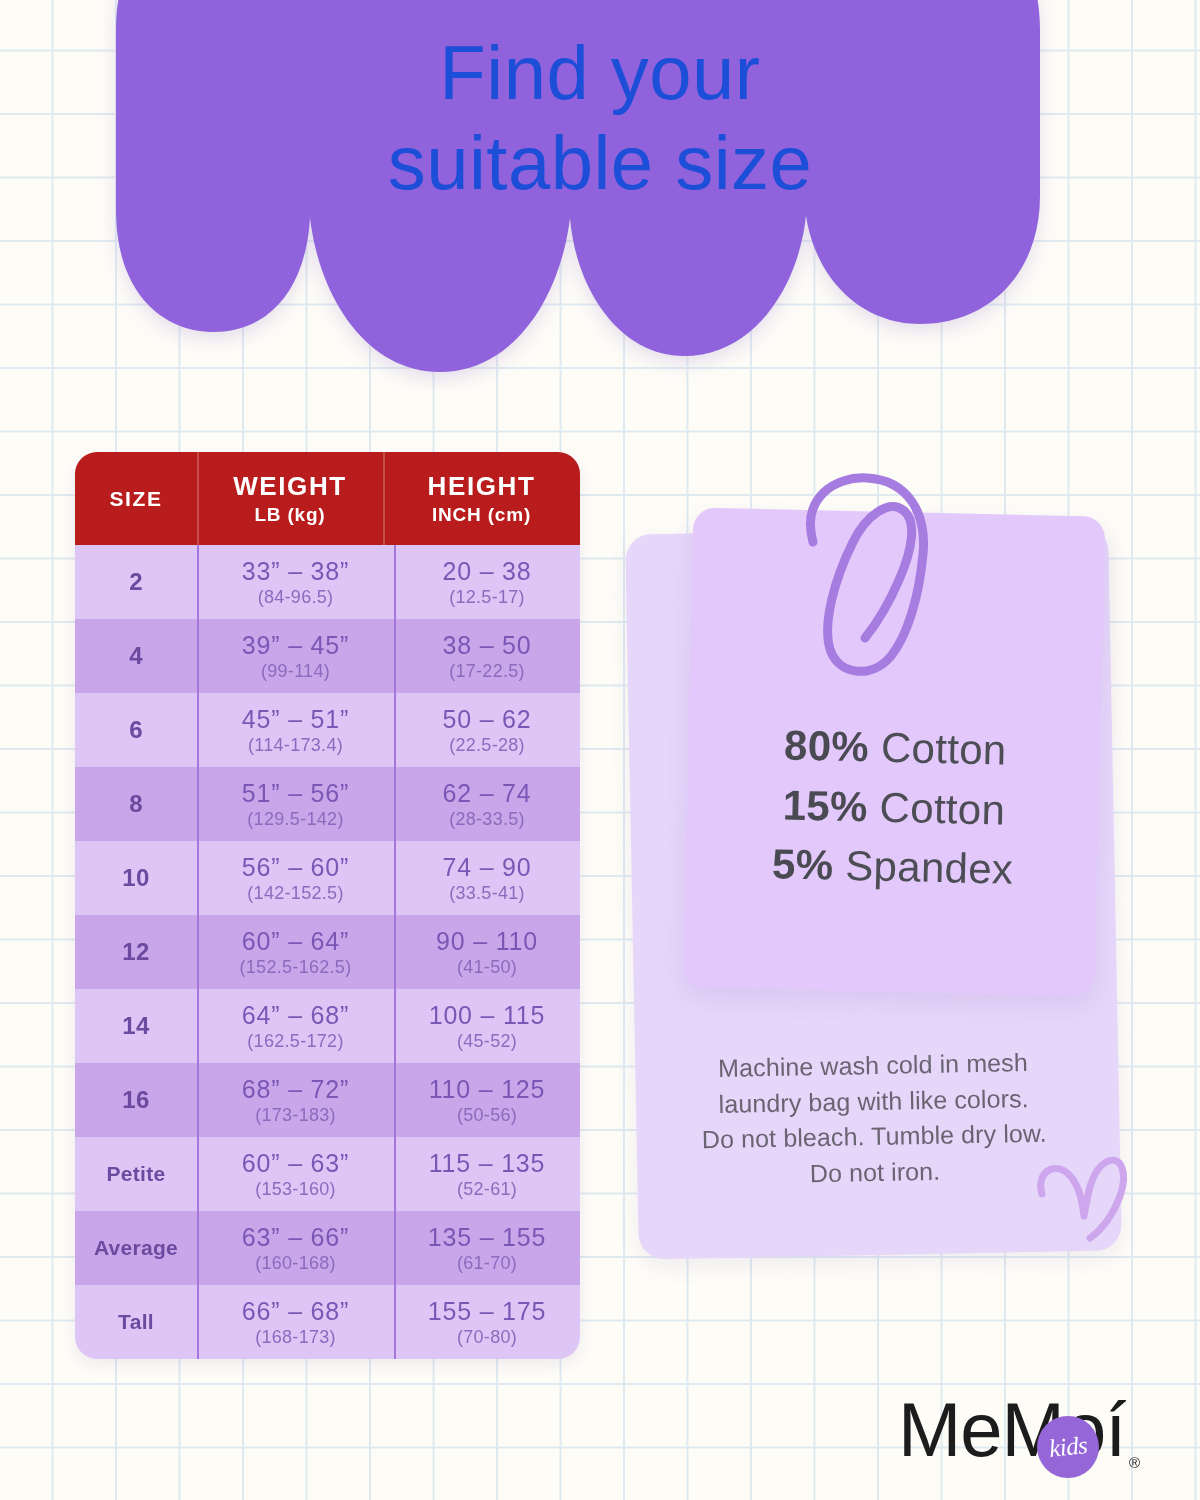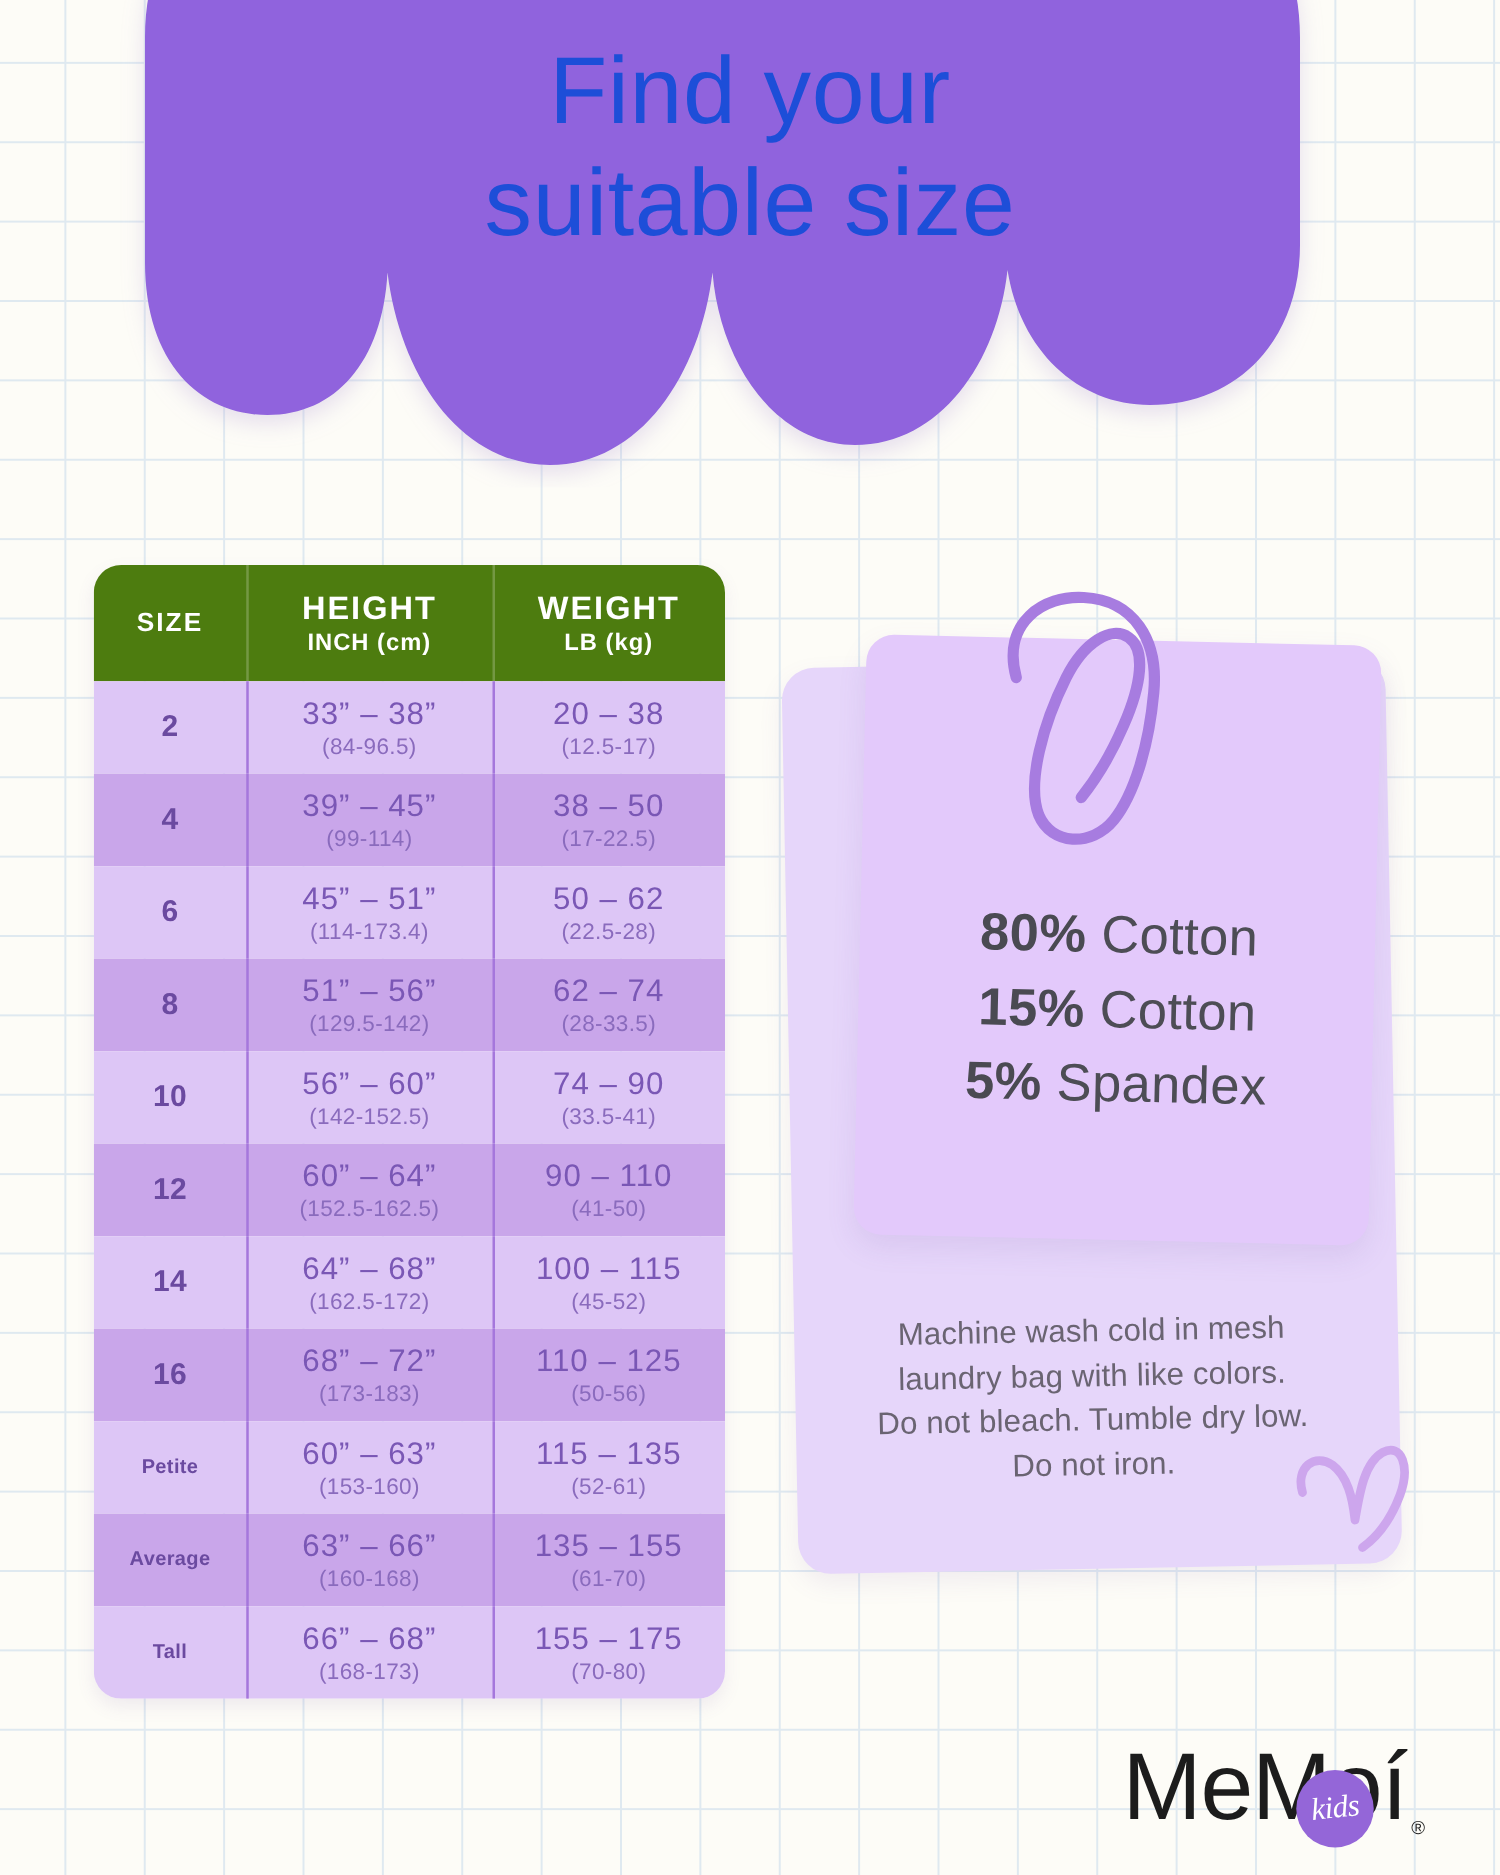--- a/index.html
+++ b/index.html
@@ -73,21 +73,21 @@
     align-items: center;
     justify-content: center;
     box-sizing: border-box;
   }
   .c-size  { width: 122px; }
   .c-hgt   { width: 197px; }
   .c-wgt   { width: 186px; }
 
   
   #table-head {
-    background: #4d7c0f;
+    background: #b91c1c;
     height: 93px;
   }
   #table-head .scell { position: relative; }
   #table-head .scell + .scell::before {
     content: "";
     position: absolute;
     left: 0; top: 0; bottom: 0;
     width: 2px;
     background: rgba(255,255,255,0.22);
   }
@@ -125,21 +125,21 @@
   .brow .c-hgt::before { left: 0; }
   .brow .c-wgt::before { left: 0; }
   .brow .scell { position: relative; }
 
   .cell-size {
     color: #6b4aa0;
     font-size: 24px;
     font-weight: 700;
     letter-spacing: 0.3px;
   }
-  .cell-size.word { font-size: 16px; }
+  .cell-size.word { font-size: 21px; }
   .cell-main {
     color: #7a57b5;
     font-size: 25px;
     font-weight: 400;
     letter-spacing: 0.8px;
   }
   .cell-sub {
     color: #8a6bbd;
     font-size: 18px;
     font-weight: 400;
@@ -305,27 +305,27 @@
 </div>
 <div id="header-title">Find your
 suitable size</div>
 
 <div id="size-table">
 
   <div class="srow" id="table-head">
     <div class="scell c-size">
       <div class="head-size">SIZE</div>
     </div>
+    <div class="scell c-wgt">
+      <div class="head-main">WEIGHT</div>
+      <div class="head-sub">LB (kg)</div>
+    </div>
     <div class="scell c-hgt">
       <div class="head-main">HEIGHT</div>
       <div class="head-sub">INCH (cm)</div>
-    </div>
-    <div class="scell c-wgt">
-      <div class="head-main">WEIGHT</div>
-      <div class="head-sub">LB (kg)</div>
     </div>
   </div>
 
   <div class="srow brow light">
     <div class="scell c-size">
       <div class="cell-size">2</div>
     </div>
     <div class="scell c-hgt">
       <div class="cell-main">33” – 38”</div>
       <div class="cell-sub">(84-96.5)</div>

